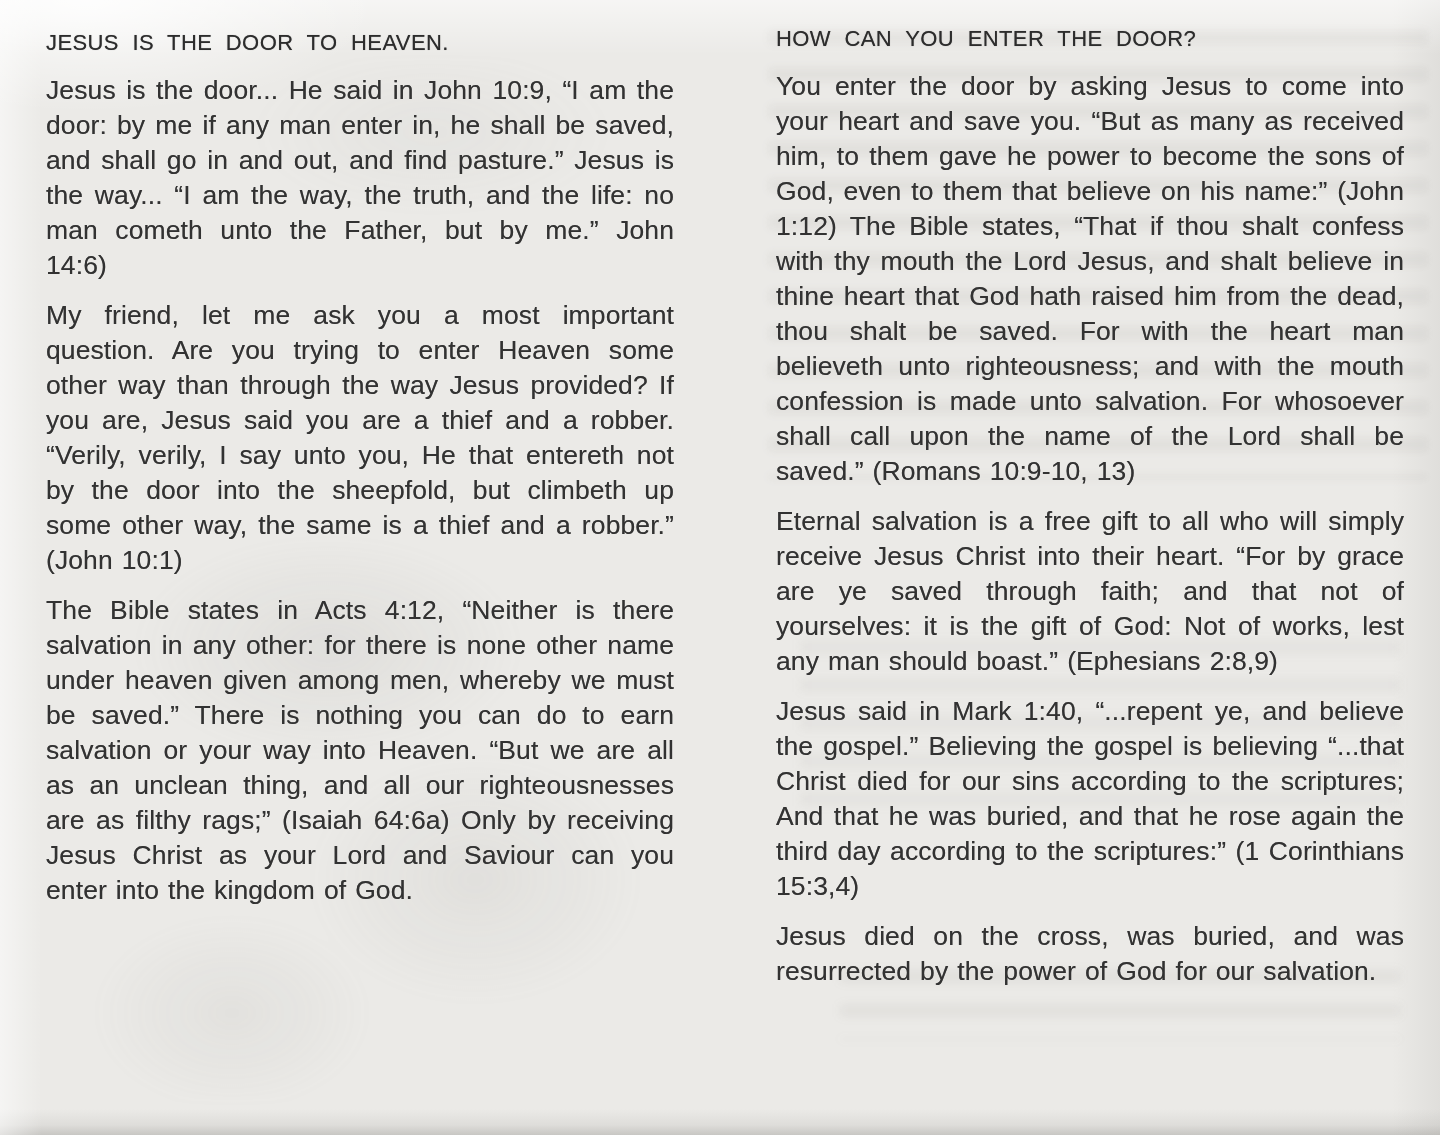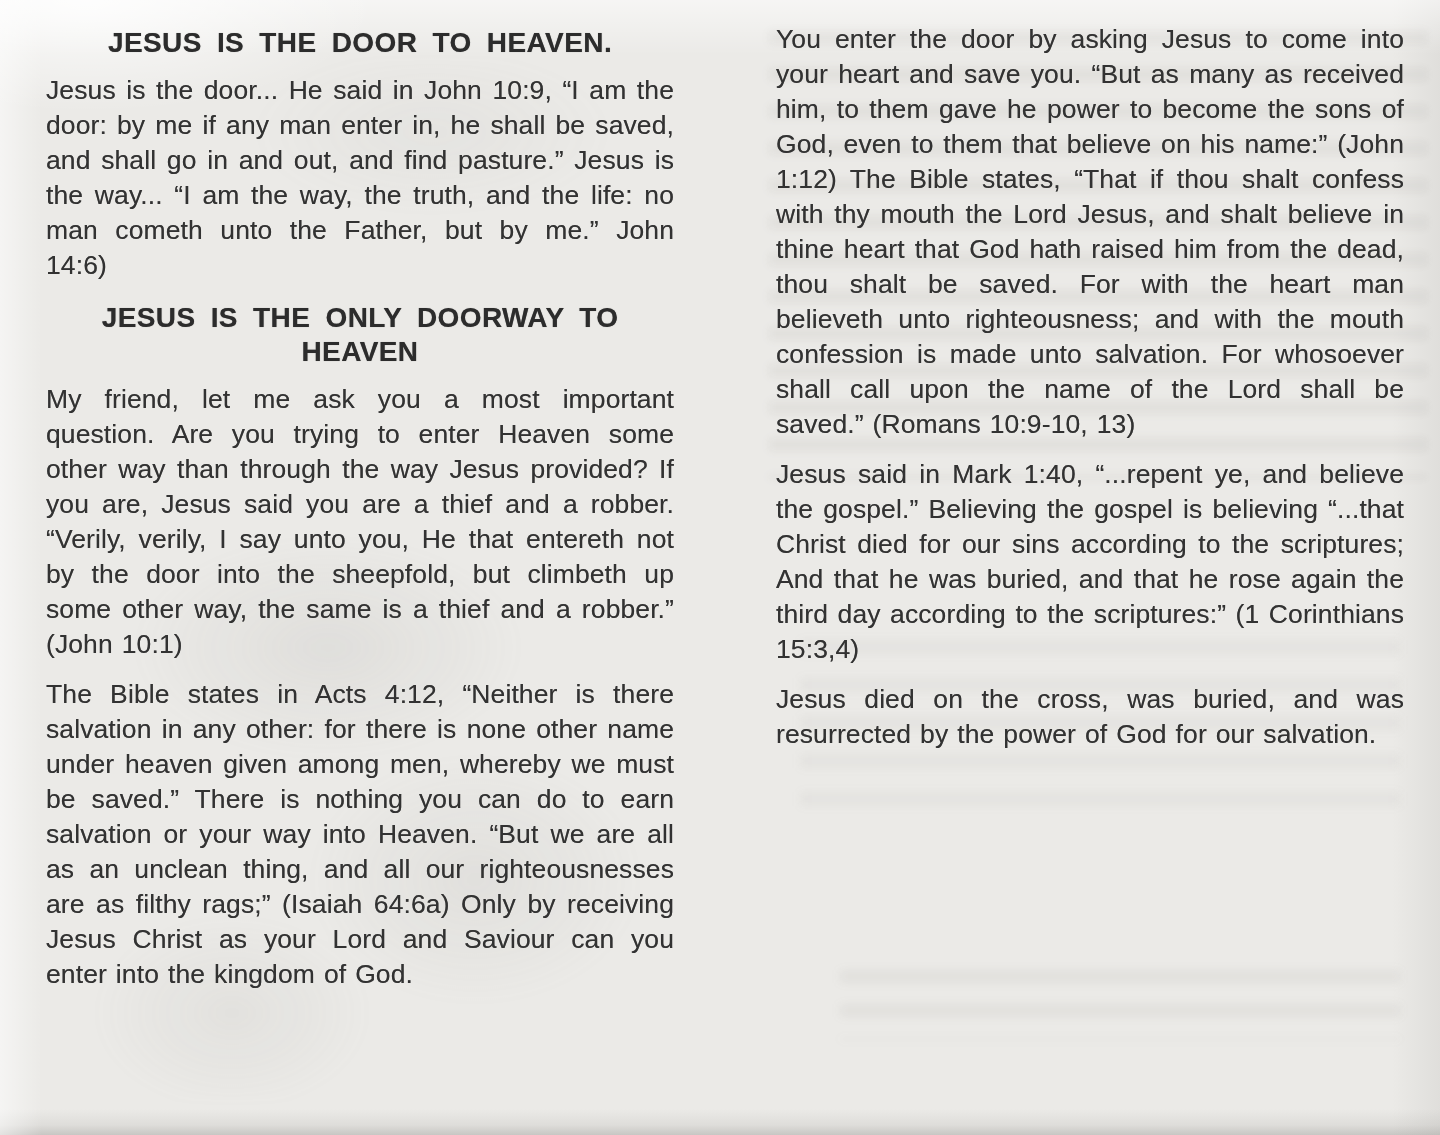--- a/index.html
+++ b/index.html
@@ -82,24 +82,23 @@
     font-weight: normal;
     letter-spacing: 0.1px;
     word-spacing: 1.5px;
     
     text-shadow: 0 0 0.6px rgba(50,50,50,0.55);
   }
   .col-left  { left: 46px;  top: 26px; width: 628px; }
   .col-right { left: 776px; top: 22px; width: 628px; }
 
   .col h2 {
-    font-size: 28px;
+    font-size: 22px;
     line-height: 34px;
-    font-weight: bold;
-    text-align: center;
+    font-weight: normal;
     letter-spacing: 0.4px;
     word-spacing: 7px;
     color: #2c2c2c;
     margin: 18px 0 13px 0;
     text-shadow: 0 0 0.7px rgba(44,44,44,0.6);
   }
   .col h2:first-child { margin-top: 0; }
 
   .col p {
     margin: 0 0 15px 0;
@@ -114,24 +113,25 @@
   <div class="ghost ghost-left-top"></div>
   <div class="ghost ghost-left-blobs"></div>
   <div class="ghost ghost-right-top"></div>
   <div class="ghost ghost-right-mid"></div>
   <div class="ghost ghost-right-bottom"></div>
 
   <div class="col col-left">
     <h2>JESUS IS THE DOOR TO HEAVEN.</h2>
     <p>Jesus is the door... He said in John 10:9, “I am the door: by me if any man enter in, he shall be saved, and shall go in and out, and find pasture.” Jesus is the way... “I am the way, the truth, and the life: no man cometh unto the Father, but by me.” John 14:6)</p>
 
-    <h2>JESUS IS THE ONLY DOORWAY TO HEAVEN</h2>
     <p>My friend, let me ask you a most important question. Are you trying to enter Heaven some other way than through the way Jesus provided? If you are, Jesus said you are a thief and a robber. “Verily, verily, I say unto you, He that entereth not by the door into the sheepfold, but climbeth up some other way, the same is a thief and a robber.” (John 10:1)</p>
     <p>The Bible states in Acts 4:12, “Neither is there salvation in any other: for there is none other name under heaven given among men, whereby we must be saved.” There is nothing you can do to earn salvation or your way into Heaven. “But we are all as an unclean thing, and all our righteousnesses are as filthy rags;” (Isaiah 64:6a) Only by receiving Jesus Christ as your Lord and Saviour can you enter into the kingdom of God.</p>
   </div>
 
   <div class="col col-right">
+    <h2>HOW CAN YOU ENTER THE DOOR?</h2>
     <p>You enter the door by asking Jesus to come into your heart and save you. “But as many as received him, to them gave he power to become the sons of God, even to them that believe on his name:” (John 1:12) The Bible states, “That if thou shalt confess with thy mouth the Lord Jesus, and shalt believe in thine heart that God hath raised him from the dead, thou shalt be saved. For with the heart man believeth unto righteousness; and with the mouth confession is made unto salvation. For whosoever shall call upon the name of the Lord shall be saved.” (Romans 10:9-10, 13)</p>
+    <p>Eternal salvation is a free gift to all who will simply receive Jesus Christ into their heart. “For by grace are ye saved through faith; and that not of yourselves: it is the gift of God: Not of works, lest any man should boast.” (Ephesians 2:8,9)</p>
     <p>Jesus said in Mark 1:40, “...repent ye, and believe the gospel.” Believing the gospel is believing “...that Christ died for our sins according to the scriptures; And that he was buried, and that he rose again the third day according to the scriptures:” (1 Corinthians 15:3,4)</p>
     <p>Jesus died on the cross, was buried, and was resurrected by the power of God for our salvation.</p>
   </div>
 
 </div>
 
 </body></html>

